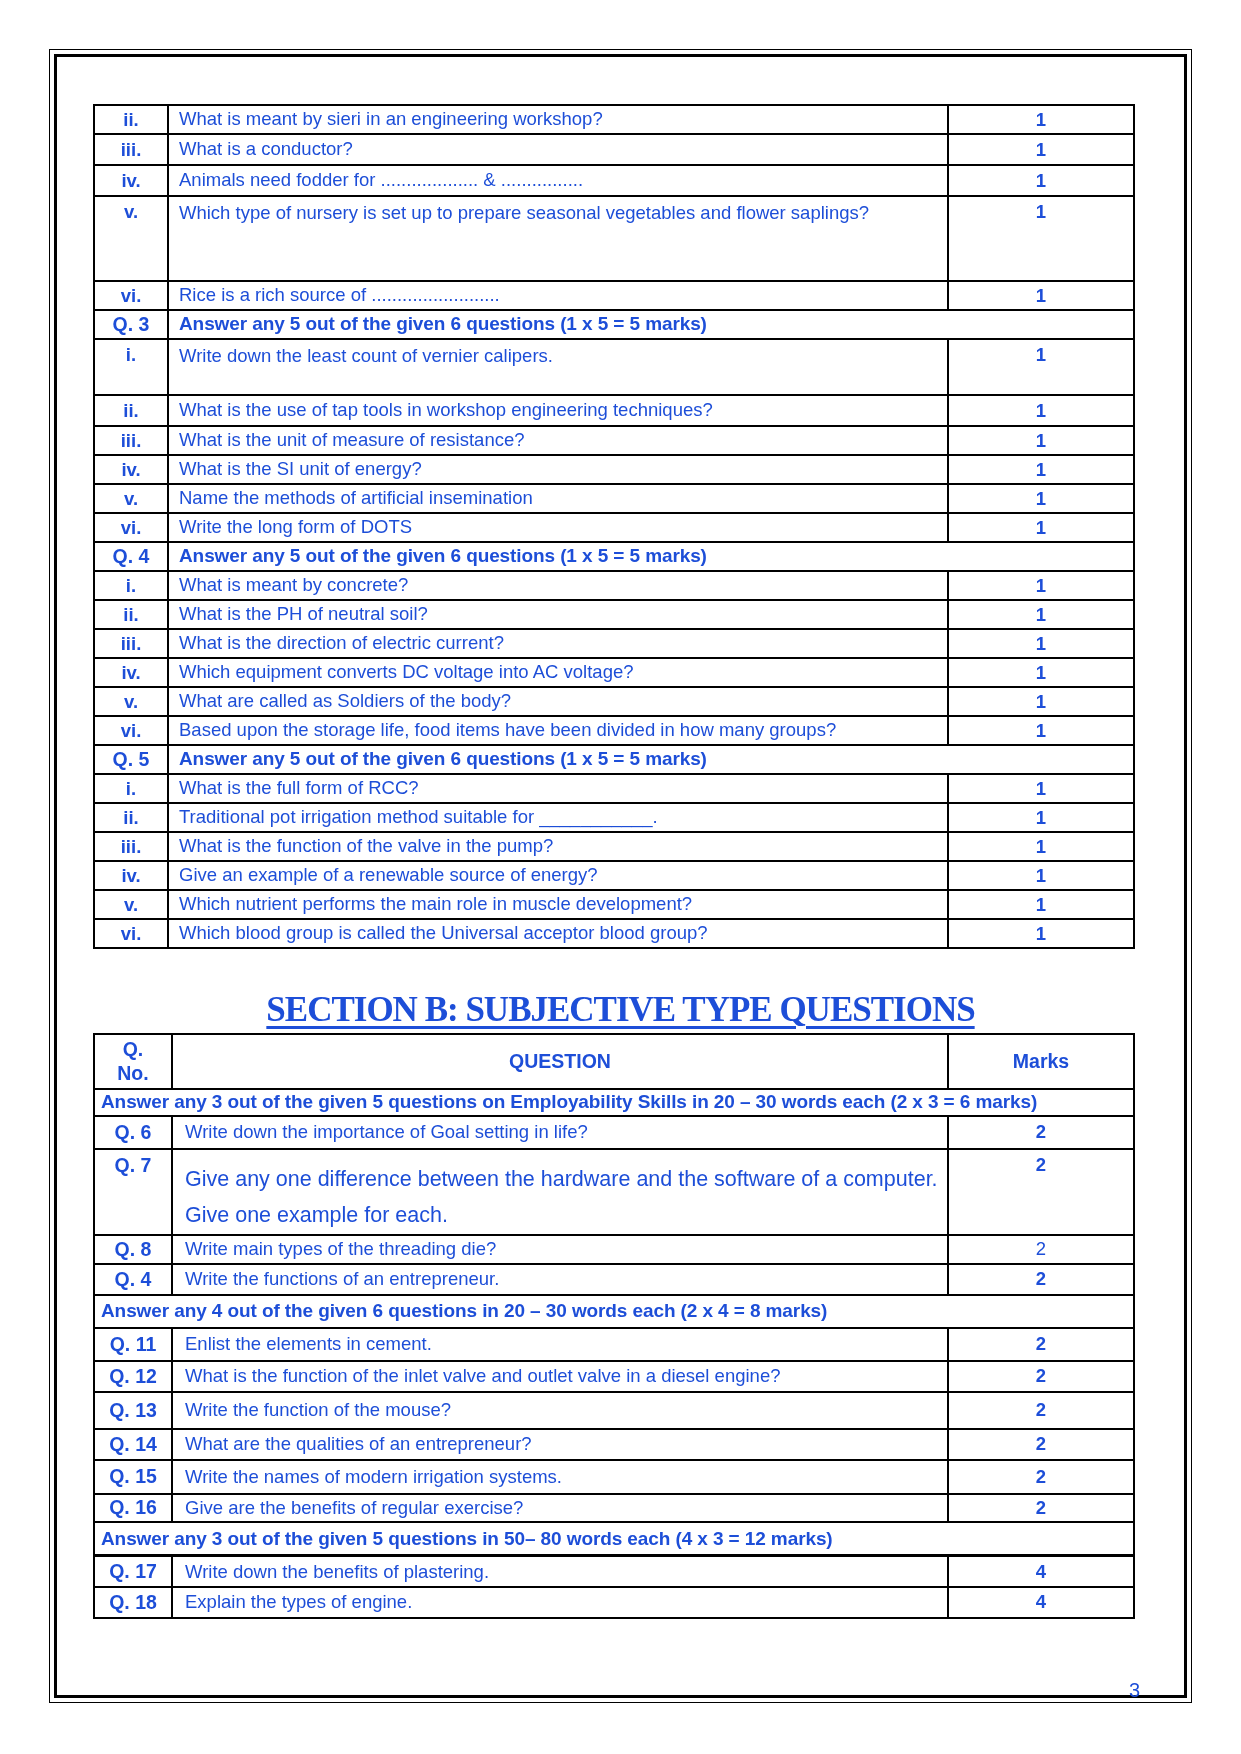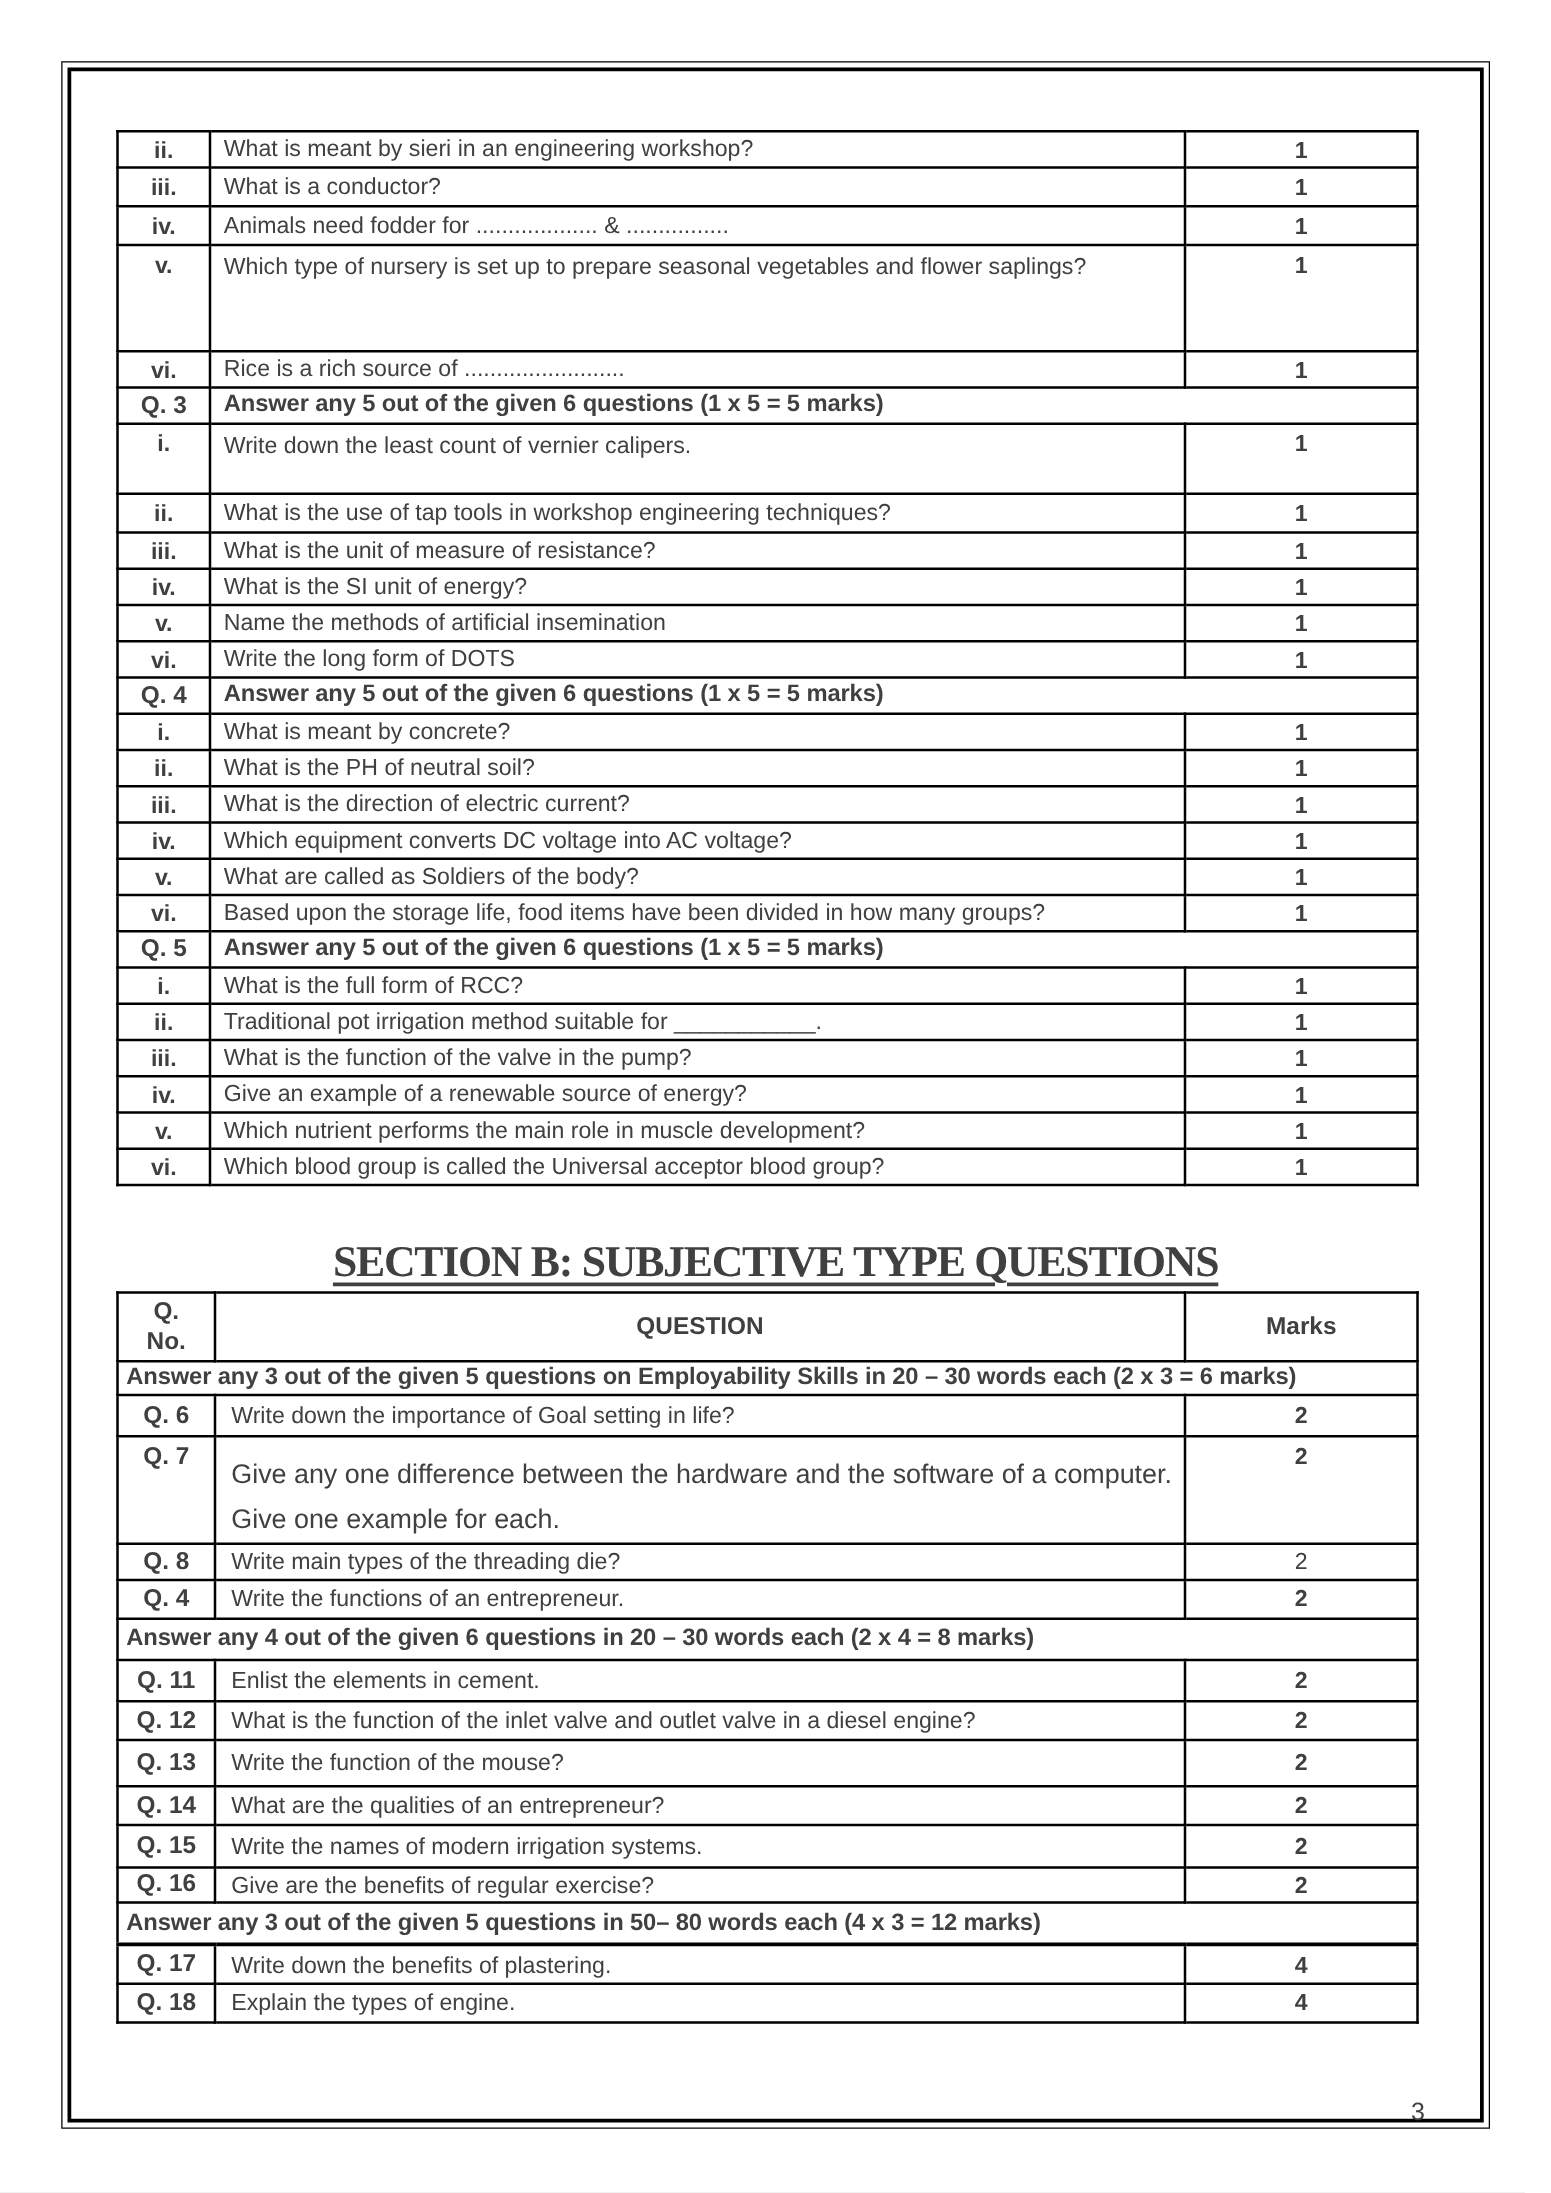--- a/index.html
+++ b/index.html
@@ -1,17 +1,17 @@
 <!DOCTYPE html>
 <html><head>
 <meta charset="utf-8">
 <style>
   html,body{margin:0;padding:0;background:#e8e8e8;}
   .page{position:relative;width:1241px;height:1754px;background:#ffffff;margin:0 auto;
-        font-family:"Liberation Sans","DejaVu Sans",sans-serif;color:#404040;overflow:hidden;}
+        font-family:"Liberation Sans","DejaVu Sans",sans-serif;color:#1d4ed8;overflow:hidden;}
   
   .frame-outer{position:absolute;left:49px;top:49px;right:49px;bottom:51px;border:1.5px solid #000;}
   .frame-inner{position:absolute;left:54px;top:54px;right:54px;bottom:56px;border:3px solid #000;}
 
   table{border-collapse:collapse;table-layout:fixed;}
   td,th{border:2px solid #000;overflow:hidden;}
 
   
   .t1{position:absolute;left:93px;top:104px;width:1040px;}
   .t1 col.c-sl{width:74px;} .t1 col.c-q{width:780px;} .t1 col.c-m{width:186px;}

